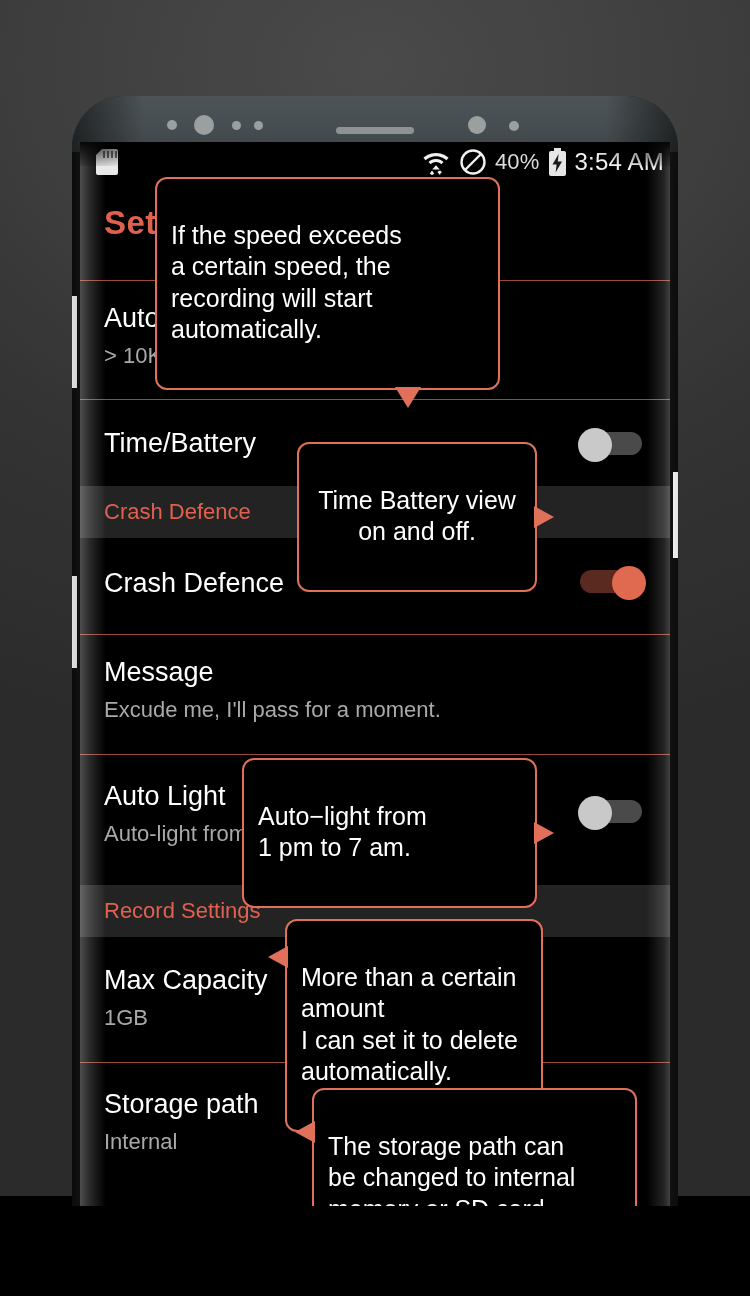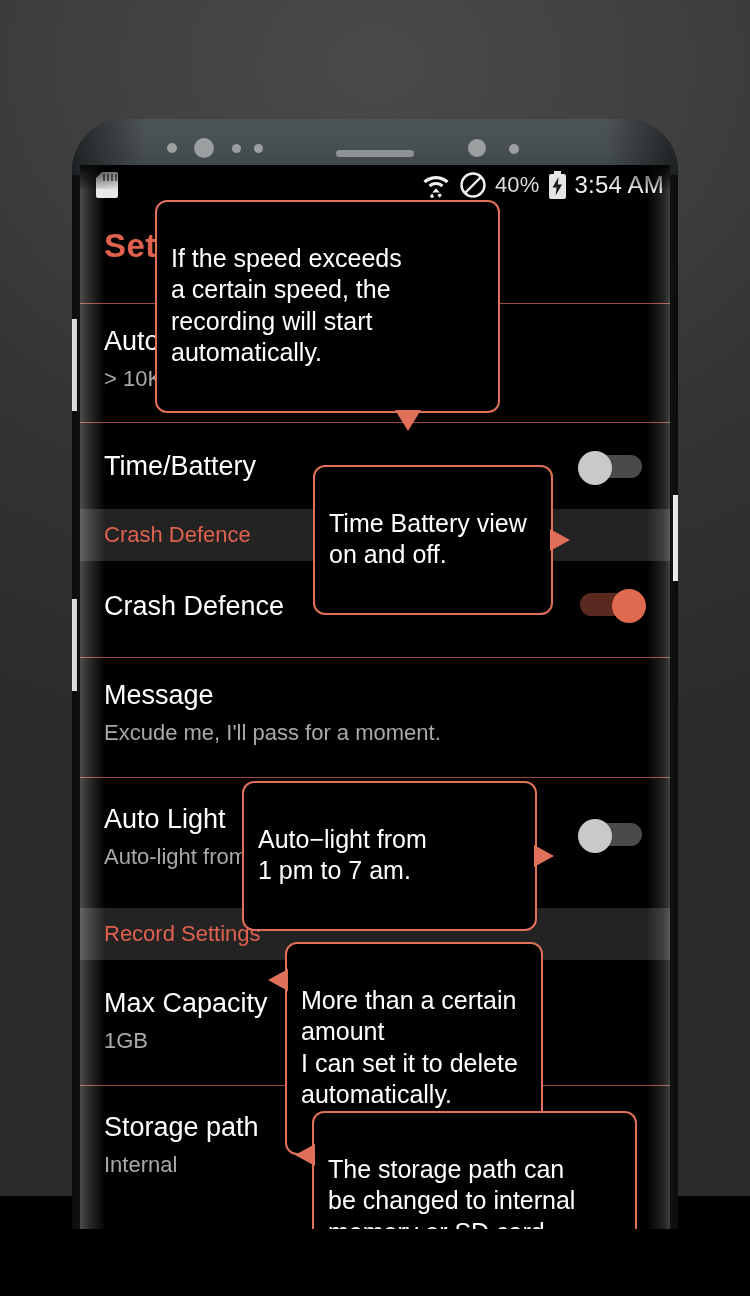--- a/index.html
+++ b/index.html
@@ -21,21 +21,20 @@
     position:absolute; left:0; top:1196px; width:750px; height:100px; background:#000;
   }
 
   
   #phone{
     position:absolute;
     left:72px; top:96px; width:606px; height:1110px;
     border-radius:52px 52px 0 0;
     background:linear-gradient(90deg,#0c0c0c 0%,#1c1c1c 4%,#2a2a2a 8%,#141414 14%,#0a0a0a 22%,#080808 78%,#141414 86%,#2a2a2a 92%,#1c1c1c 96%,#0c0c0c 100%);
     overflow:hidden;
-    margin-top:23px;
   }
   
   #bezel{
     position:absolute; left:0; top:0; width:606px; height:56px;
     background:linear-gradient(180deg,#4d5457 0%,#474e51 55%,#3e4548 100%);
     border-radius:52px 52px 0 0;
   }
   #bezel-shade{
     position:absolute; left:0; top:0; width:606px; height:56px;
     background:linear-gradient(90deg,rgba(0,0,0,.55) 0%,rgba(0,0,0,0) 12%,rgba(0,0,0,0) 88%,rgba(0,0,0,.55) 100%);
@@ -281,21 +280,21 @@
     </div>
 
     <div class="callout" style="left:75px;top:35px;width:345px;">
       <span>If the speed exceeds
 a certain speed, the
 recording will start
 automatically.</span>
       <div class="arrow down" style="left:250px;"></div>
     </div>
 
-    <div class="callout" style="left:233px;top:300px;width:240px;">
+    <div class="callout" style="left:217px;top:300px;width:240px;text-align:center;">
       <span>Time Battery view
 on and off.</span>
       <div class="arrow right"></div>
     </div>
 
 
     <div class="callout" style="left:162px;top:616px;width:295px;">
       <span>Auto−light from
 1 pm to 7 am.</span>
       <div class="arrow right"></div>

